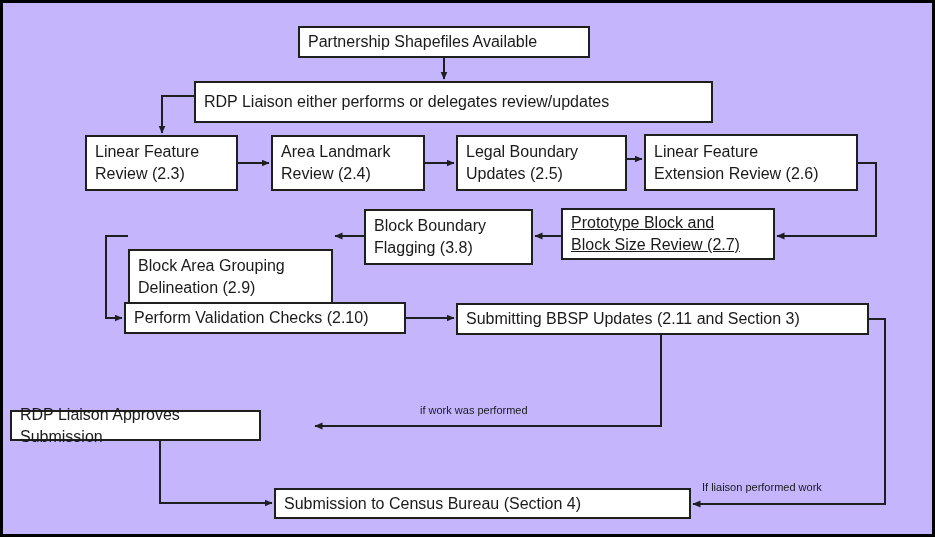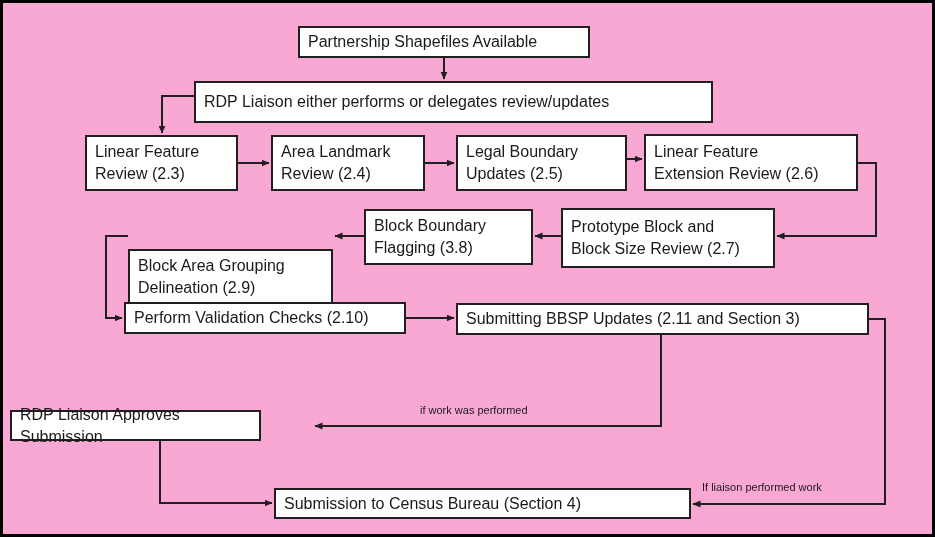--- a/index.html
+++ b/index.html
@@ -6,21 +6,21 @@
     margin: 0;
     padding: 0;
     background: #ffffff;
     font-family: "Liberation Sans", sans-serif;
   }
   .stage {
     position: relative;
     width: 935px;
     height: 537px;
     box-sizing: border-box;
-    background: #f9a8d4;
+    background: #c4b5fd;
     border: 3px solid #000000;
     overflow: hidden;
   }
   .edges {
     position: absolute;
     left: 0;
     top: 0;
     width: 935px;
     height: 537px;
     z-index: 1;
@@ -94,21 +94,21 @@
 
   <div class="node" style="left:641px; top:131px; width:214px; height:57px;">Linear Feature
 Extension Review (2.6)</div>
 
   <div class="node" style="left:125px; top:206px; width:205px; height:56px;margin-top:40px;">Block Area Grouping
 Delineation (2.9)</div>
 
   <div class="node" style="left:361px; top:206px; width:169px; height:56px;">Block Boundary
 Flagging (3.8)</div>
 
-  <div class="node" style="left:558px; top:205px; width:214px; height:60px;">Prototype Block and
+  <div class="node" style="left:558px; top:205px; width:214px; height:52px;text-decoration:underline;">Prototype Block and
 Block Size Review (2.7)</div>
 
   <div class="node" style="left:121px; top:299px; width:282px; height:32px;">Perform Validation Checks (2.10)</div>
 
   <div class="node" style="left:453px; top:300px; width:413px; height:32px;">Submitting BBSP Updates (2.11 and Section 3)</div>
 
   <div class="node" style="left:7px; top:407px; width:251px; height:31px;">RDP Liaison Approves Submission</div>
 
   <div class="node" style="left:271px; top:485px; width:417px; height:31px;">Submission to Census Bureau (Section 4)</div>
 

